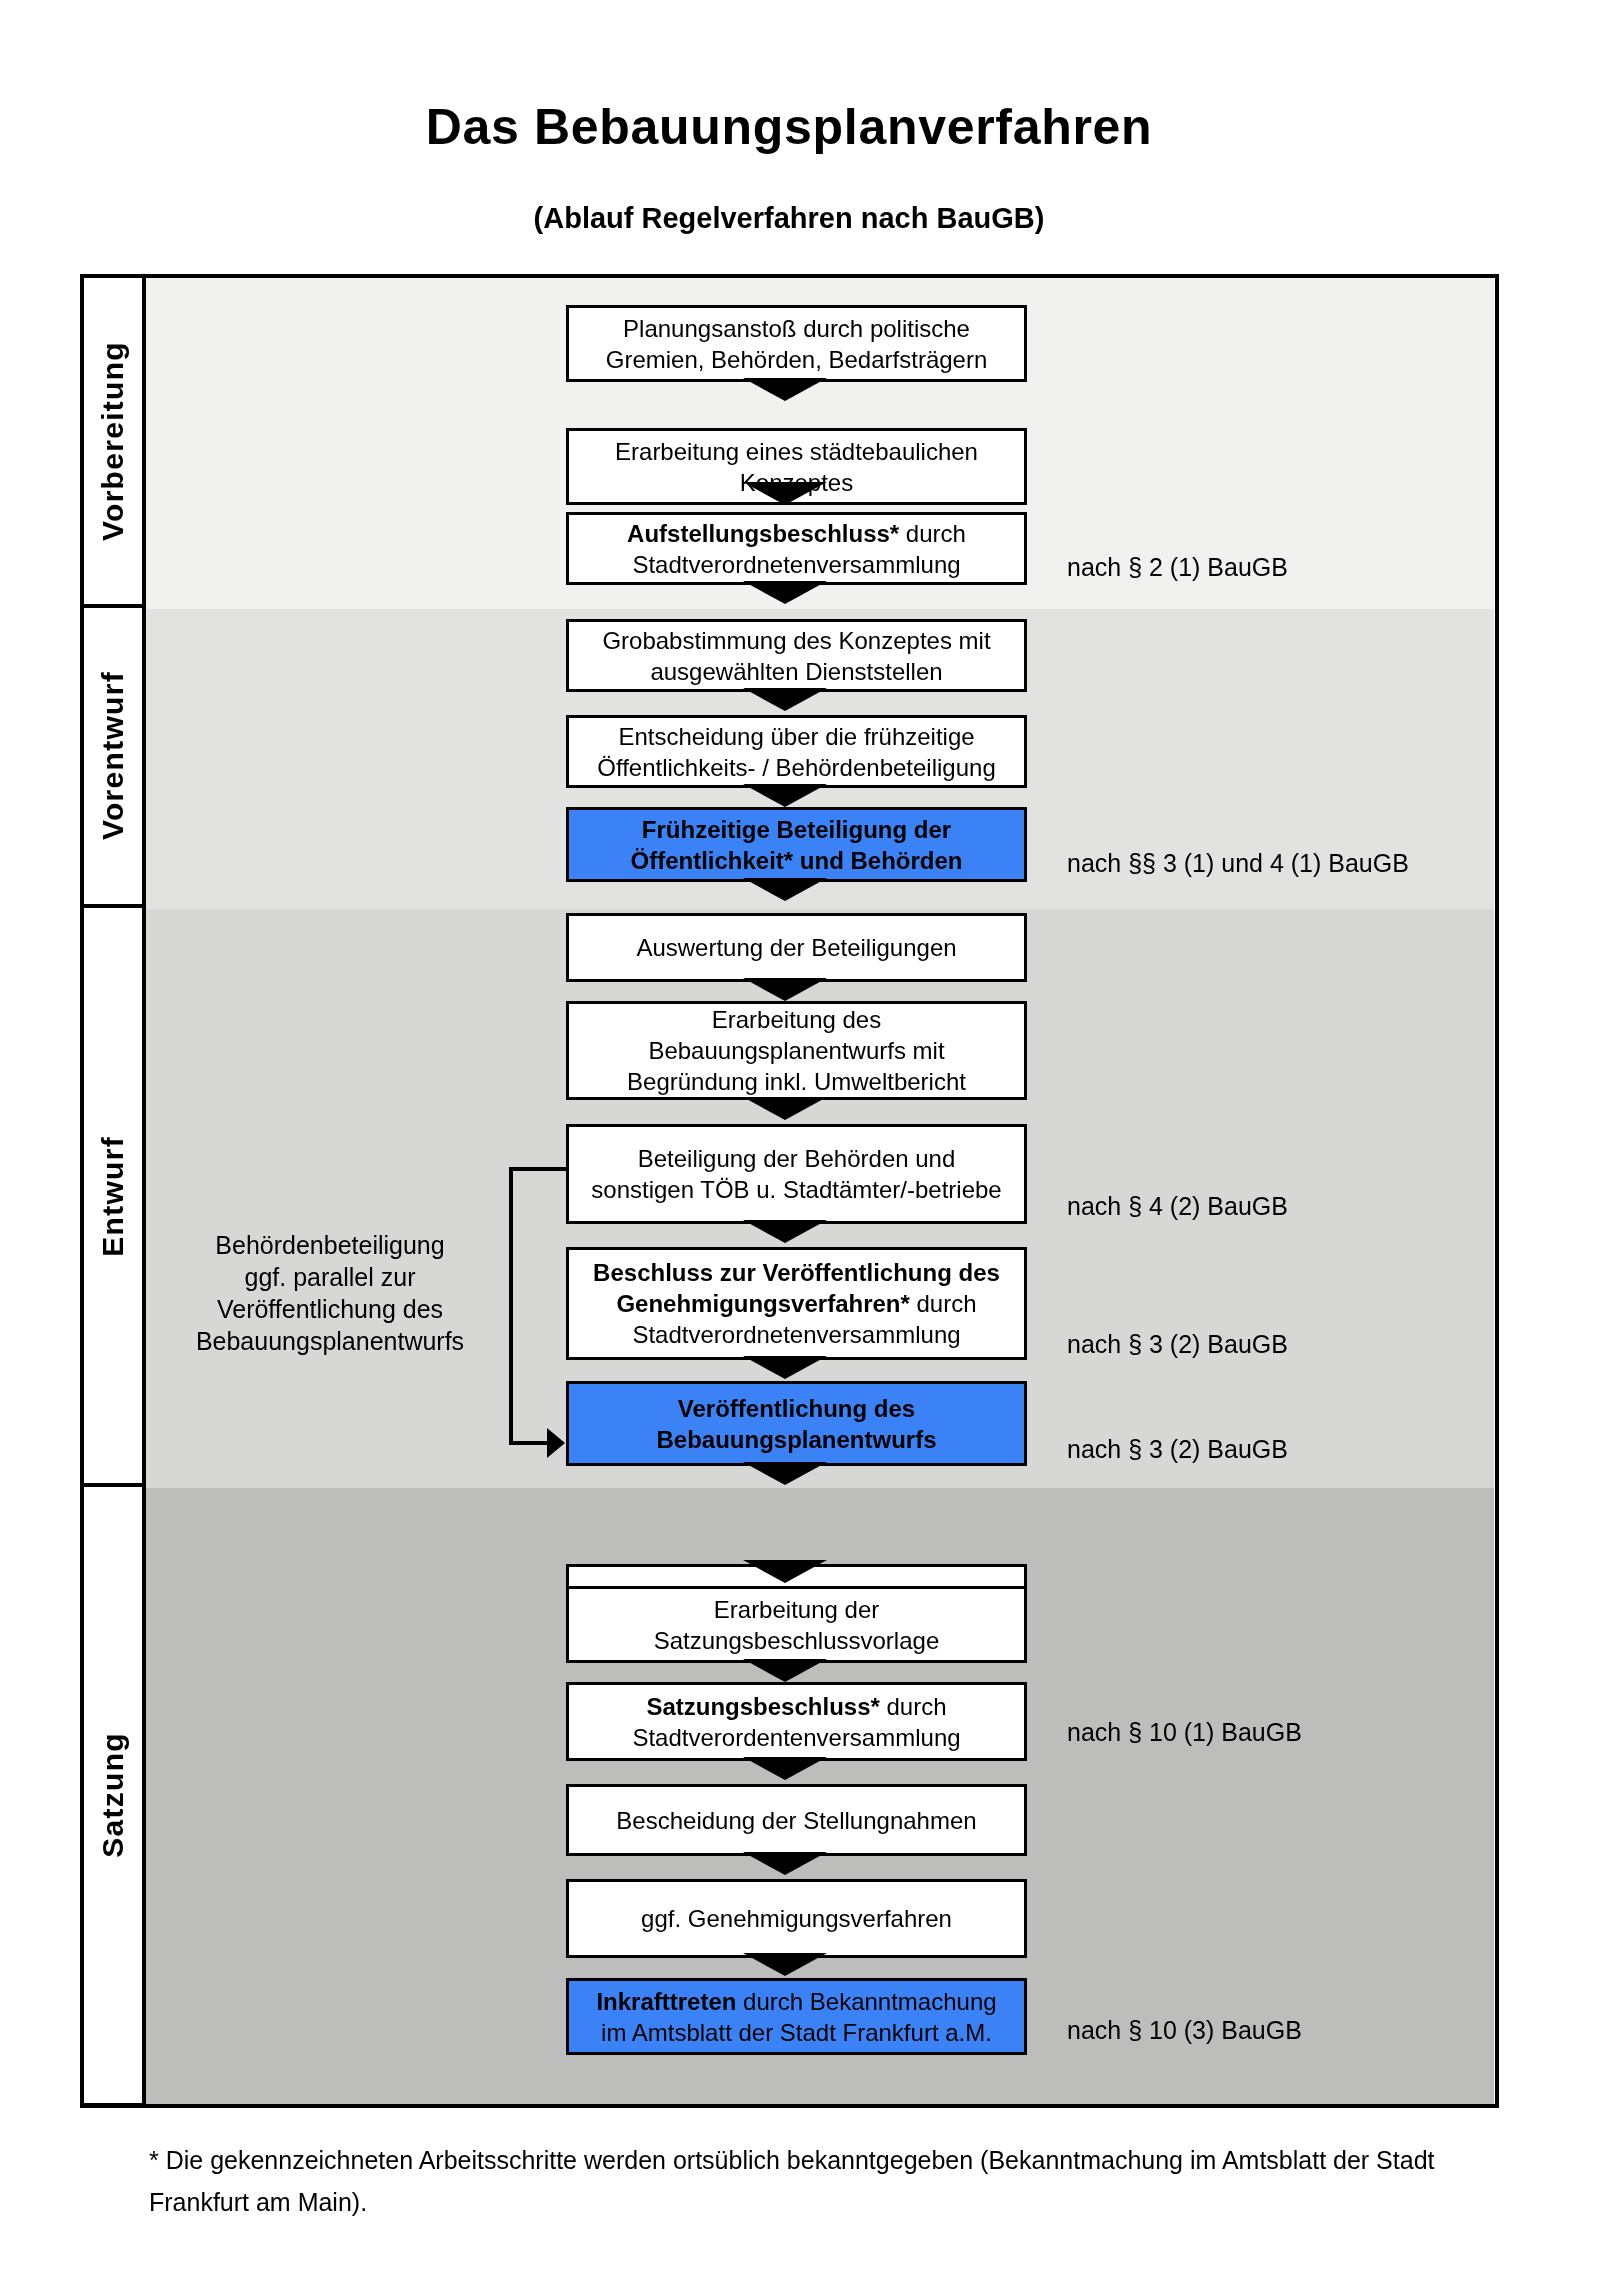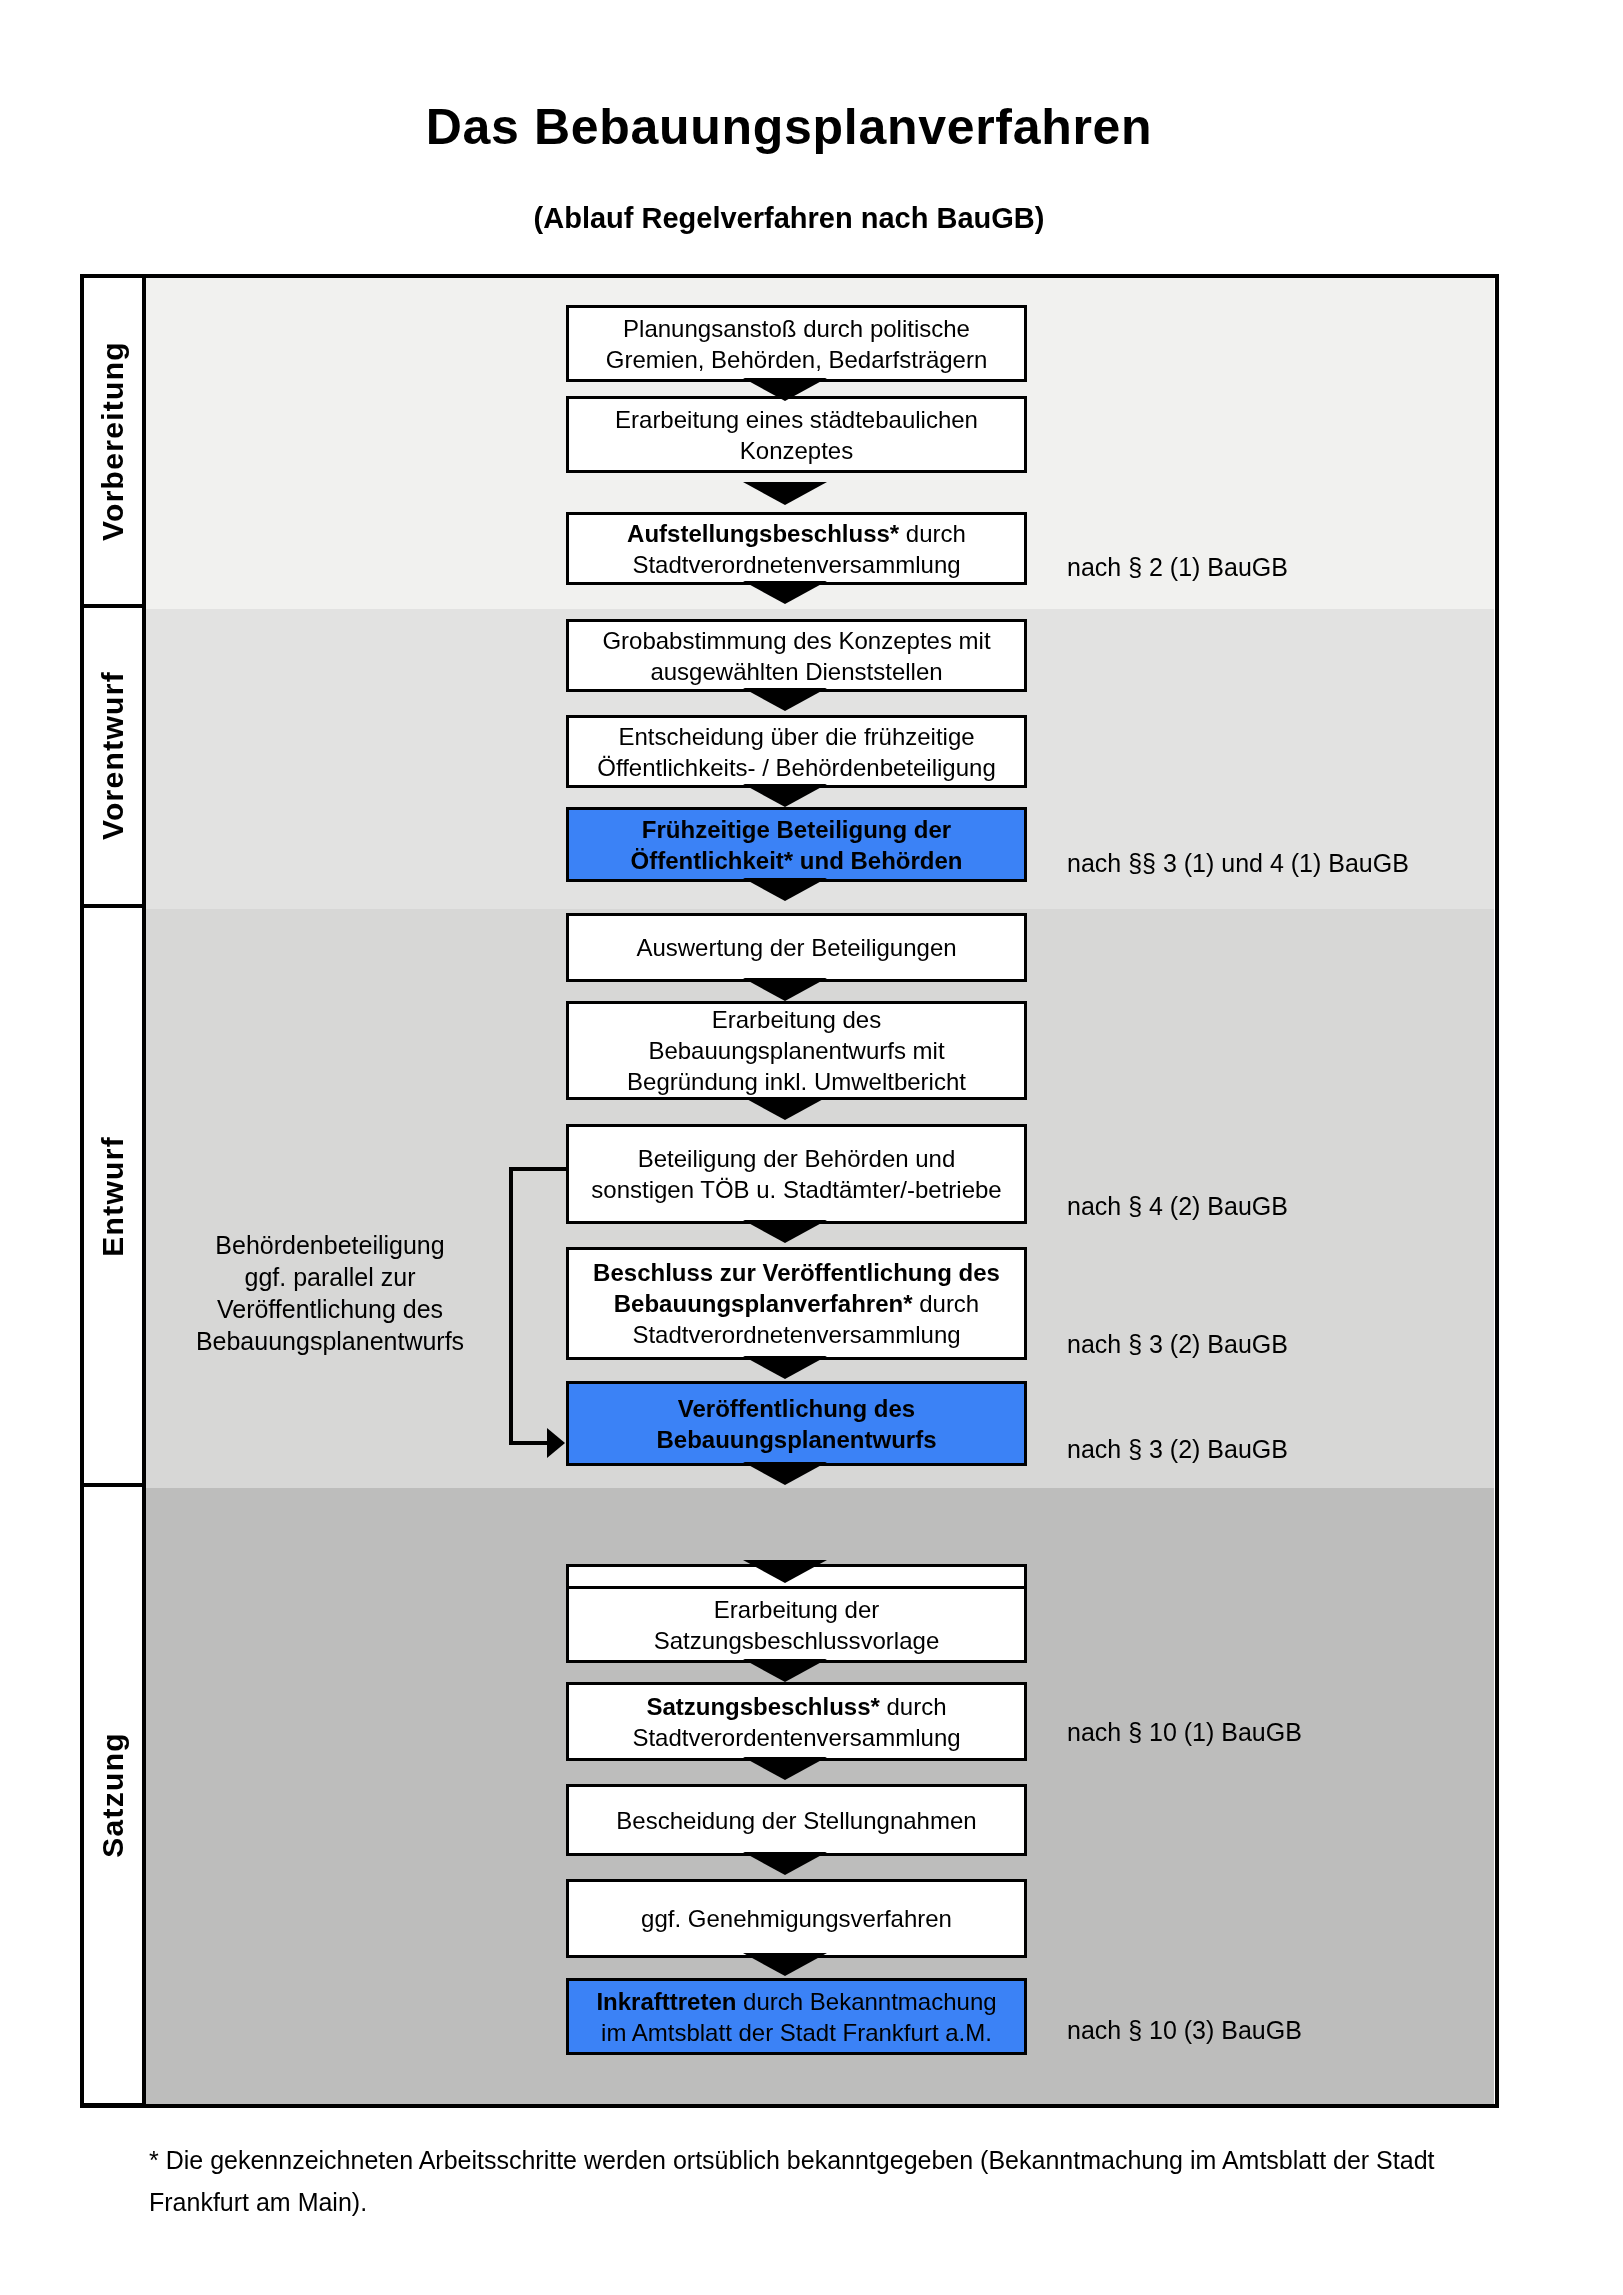--- a/index.html
+++ b/index.html
@@ -74,21 +74,21 @@
     <span>Entwurf</span>
   </div>
   <div class="abs phase-cell pc-4">
     <span>Satzung</span>
   </div>
 
   <div class="abs flow-box" style="top:305px;height:77px;">
       <div><span>Planungsanstoß durch politische</span></div>
       <div><span>Gremien, Behörden, Bedarfsträgern</span></div>
     </div>
-  <div class="abs flow-box" style="top:396px;height:77px;">
+  <div class="abs flow-box" style="top:428px;height:77px;">
       <div><span>Erarbeitung eines städtebaulichen</span></div>
       <div><span>Konzeptes</span></div>
     </div>
   <div class="abs flow-box" style="top:512px;height:73px;">
       <div><span class="b">Aufstellungsbeschluss*</span><span> durch</span></div>
       <div><span>Stadtverordnetenversammlung</span></div>
     </div>
   <div class="abs flow-box" style="top:619px;height:73px;">
       <div><span>Grobabstimmung des Konzeptes mit</span></div>
       <div><span>ausgewählten Dienststellen</span></div>
@@ -108,21 +108,21 @@
       <div><span>Erarbeitung des</span></div>
       <div><span>Bebauungsplanentwurfs mit</span></div>
       <div><span>Begründung inkl. Umweltbericht</span></div>
     </div>
   <div class="abs flow-box" style="top:1124px;height:100px;">
       <div><span>Beteiligung der Behörden und</span></div>
       <div><span>sonstigen TÖB u. Stadtämter/-betriebe</span></div>
     </div>
   <div class="abs flow-box" style="top:1247px;height:113px;">
       <div><span class="b">Beschluss zur Veröffentlichung des</span></div>
-      <div><span class="b">Bebauungsplanverfahren*</span><span> durch</span></div>
+      <div><span class="b">Genehmigungsverfahren*</span><span> durch</span></div>
       <div><span>Stadtverordnetenversammlung</span></div>
     </div>
   <div class="abs flow-box highlight" style="top:1381px;height:85px;">
       <div><span class="b">Veröffentlichung des</span></div>
       <div><span class="b">Bebauungsplanentwurfs</span></div>
     </div>
   <div class="abs flow-box" style="top:1564px;height:69px;">
       <div><span>Prüfen/Abwägen der Stellungnahmen</span></div>
     </div>
   <div class="abs flow-box" style="top:1586px;height:77px;">

